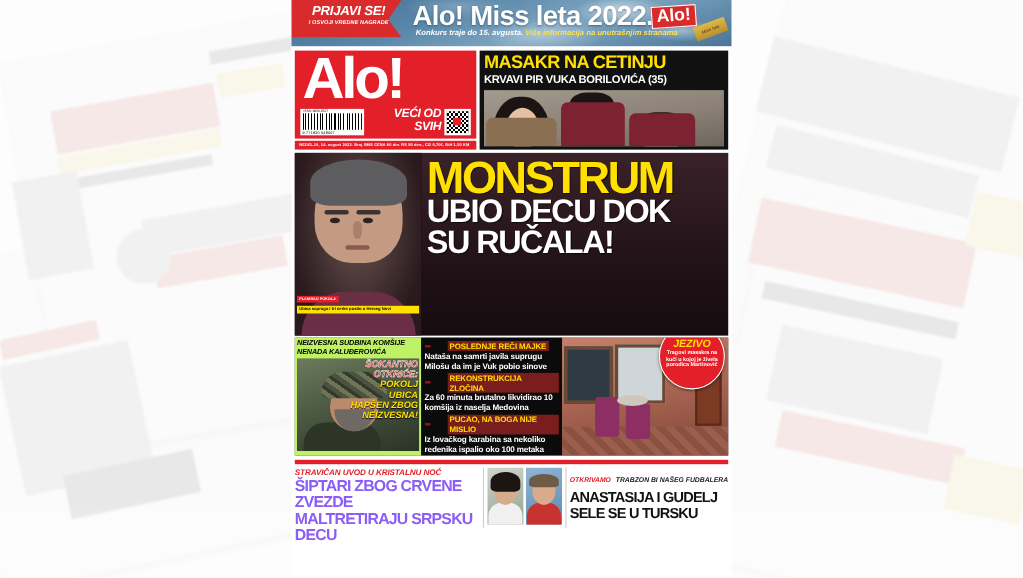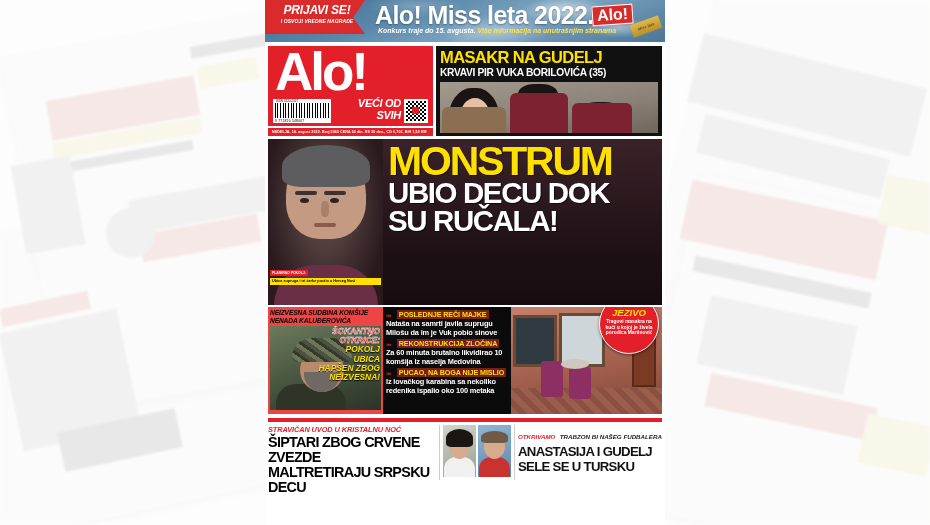--- a/index.html
+++ b/index.html
@@ -107,37 +107,37 @@
   .ha-bg{position:absolute;inset:0;background:linear-gradient(180deg,#3a2229,#1d1014 70%,#160c10);}
   .h1{position:relative;color:#ffe000;font-size:41px;font-weight:bold;letter-spacing:-2.2px;line-height:36px;
      text-shadow:1px 1px 0 rgba(0,0,0,.6);}
   .h2{position:relative;color:#fff;font-size:29.5px;font-weight:bold;letter-spacing:-1.4px;line-height:28px;
      text-shadow:1px 1px 0 rgba(0,0,0,.6);}
   .h3{position:relative;color:#fff;font-size:29.5px;font-weight:bold;letter-spacing:-1.4px;line-height:28px;
      text-shadow:1px 1px 0 rgba(0,0,0,.6);}
 
   
   .strip{display:flex;margin:2px 3px 0 3px;height:107px;background:#0d0d0d;}
-  .col-a{width:115px;background:#ef4444;padding:2px;box-sizing:border-box;}
+  .col-a{width:115px;background:#bef264;padding:2px;box-sizing:border-box;}
   .ca-t{font-size:6.6px;font-weight:bold;font-style:italic;line-height:7.6px;color:#000;letter-spacing:-.1px;}
   .ca-photo{position:relative;margin-top:2px;height:84px;overflow:hidden;background:#4d5a42;}
   .cap-bg{position:absolute;inset:0;background:linear-gradient(160deg,#6b7a5c,#3e4a37 65%,#2b3327);}
   .cap-head{position:absolute;left:30px;top:22px;width:44px;height:44px;border-radius:50%;background:#b98a6c;}
   .cap-hat{position:absolute;left:22px;top:12px;width:60px;height:24px;border-radius:26px 26px 6px 6px;
      background:repeating-linear-gradient(35deg,#4b5340 0 4px,#6d7556 4px 8px,#343a2b 8px 11px);}
   .cap-beard{position:absolute;left:34px;top:46px;width:36px;height:20px;border-radius:0 0 20px 20px;background:#6e6a63;}
   .cap-body{position:absolute;left:6px;bottom:0;width:70px;height:26px;background:#2e3526;border-radius:20px 20px 0 0;}
   .ca-over{position:absolute;right:1px;top:1px;width:62px;text-align:right;}
   .ca-red{color:#e3202a;font-size:8.4px;font-weight:bold;font-style:italic;line-height:9px;
      -webkit-text-stroke:.4px #fff;}
   .ca-yel{color:#ffe000;font-size:8.4px;font-weight:bold;font-style:italic;line-height:9.4px;
      text-shadow:0 1px 1px rgba(0,0,0,.9);}
 
   .col-b{width:128px;background:#0b0b0b;padding:2px 3px;box-sizing:border-box;}
-  .bullet{display:flex;align-items:center;gap:6px;margin-top:1px;}
+  .bullet{display:flex;align-items:center;gap:16px;margin-top:1px;}
   .chev{color:#e3202a;font-size:6px;font-weight:bold;letter-spacing:-1px;}
   .b-yel{color:#ffe000;background:#7a1d1d;font-size:7.2px;font-weight:bold;padding:0 2px;letter-spacing:-.1px;}
   .b-txt{color:#fff;font-size:7.4px;line-height:8.6px;font-weight:bold;letter-spacing:-.15px;margin:1px 0 2px 0;}
 
   .col-c{flex:1;position:relative;overflow:hidden;background:#b06a58;}
   .house{position:absolute;inset:0;background:linear-gradient(170deg,#c4806a,#a4604e 55%,#7c4638);}
   .window{position:absolute;background:#2f3a42;border:3px solid #6b4a35;}
   .door{position:absolute;right:6px;top:18px;width:20px;height:58px;background:#7b3a23;border:2px solid #5a2a18;}
   .chair{position:absolute;background:#8e2f63;border-radius:3px;}
   .table-r{position:absolute;background:#cfc6bd;border-radius:50%;}
@@ -149,21 +149,21 @@
   .jz-t{color:#ffe000;font-size:9.6px;font-weight:bold;font-style:italic;line-height:10px;}
   .jz-s{color:#fff;font-size:4.9px;font-weight:bold;line-height:5.6px;text-align:center;padding:1px 3px 0 3px;}
 
   
   .divider{height:4px;background:#e3202a;margin:4px 3px 0 3px;}
 
   
   .footer{display:flex;margin:3px 3px 0 3px;gap:3px;height:55px;}
   .f-left{width:168px;}
   .f-kick{color:#e3202a;font-size:7.4px;font-weight:bold;font-style:italic;letter-spacing:-.1px;}
-  .f-head{color:#000000;font-size:14.4px;font-weight:bold;line-height:14.5px;letter-spacing:-.7px;margin-top:1px;}
+  .f-head{color:#8b5cf6;font-size:14.4px;font-weight:bold;line-height:14.5px;letter-spacing:-.7px;margin-top:1px;}
   .f-sep{width:1px;background:#cfcfcf;}
   .f-photos{display:flex;gap:2px;}
   .f-ph{width:33px;height:52px;overflow:hidden;position:relative;}
   .fw-bg{position:absolute;inset:0;background:linear-gradient(160deg,#cfd6cf,#95a08f);}
   .fm-bg{position:absolute;inset:0;background:linear-gradient(160deg,#8fb6d6,#5d89ad);}
   .fh{position:absolute;left:6px;top:9px;width:21px;height:25px;border-radius:50%;background:#d8ab8c;}
   .fhair{position:absolute;left:3px;top:4px;width:27px;height:18px;border-radius:50% 50% 20% 20%;background:#1c1613;}
   .fbody{position:absolute;left:1px;bottom:0;width:31px;height:20px;background:#f0f0f0;border-radius:12px 12px 0 0;}
   .fbody.red{background:#c9332f;}
   .f-right{flex:1;}
@@ -235,21 +235,21 @@
           <div class="veci">VEĆI OD SVIH</div>
           <div class="qr">
               <div class="qr-dot"></div>
             </div>
         </div>
       </div>
       <div class="dateline">NEDELJA, 14. avgust 2022.  Broj 5965  CENA 60 din.  RS 50 den., CG 0,70€, BiH 1,50 KM</div>
     </div>
 
     <div class="top-right">
-      <div class="kicker1">MASAKR NA GUDELJ</div>
+      <div class="kicker1">MASAKR NA CETINJU</div>
       <div class="kicker2">KRVAVI PIR VUKA BORILOVIĆA (35)</div>
       <div class="family-photo">
         <div class="fp-bg"></div>
 
         <div class="hair" style="left:8px;top:6px;width:52px;height:72px;"></div>
         <div class="face-w" style="left:20px;top:16px;width:30px;height:38px;"></div>
         <div class="shirt" style="left:2px;bottom:0;width:64px;height:26px;background:#8a6f52;"></div>
 
         <div class="hair" style="left:78px;top:2px;width:40px;height:26px;border-radius:40% 40% 10% 10%;"></div>
         <div class="pixel" style="left:84px;top:12px;width:28px;height:26px;"></div>

